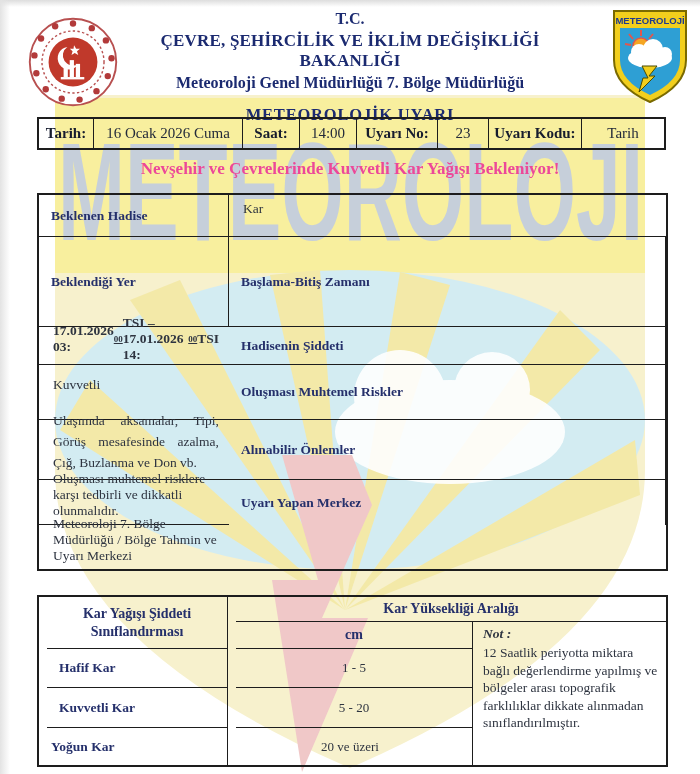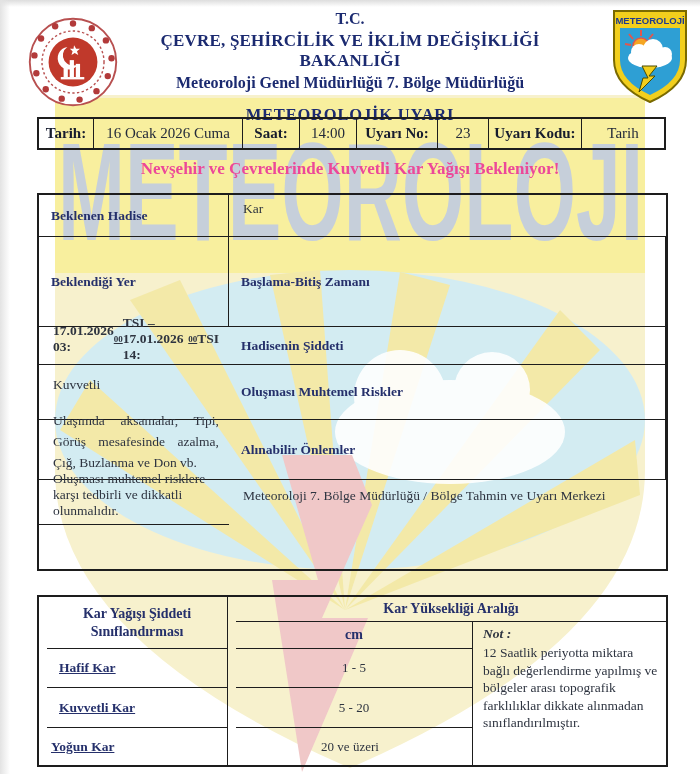--- a/index.html
+++ b/index.html
@@ -62,21 +62,21 @@
   .ctable{
     position:absolute;left:37px;top:595px;width:627px;height:168px;
     border:2px solid #1d1d1d;display:grid;
     grid-template-columns:189px 245px 1fr;
     grid-template-rows:25px 27px 39px 40px 1fr;
   }
   .c-cell{box-sizing:border-box;display:flex;align-items:center;}
   .c-b{border-bottom:1.5px solid #1d1d1d;margin-left:8px;}
   .c-r{border-right:1.5px solid #1d1d1d;}
   .c-head{font-weight:bold;color:#25306b;font-size:14px;justify-content:center;text-align:center;}
-  .c-label{font-weight:bold;color:#25306b;font-size:13.5px;padding-left:12px;text-decoration:underline;}
+  .c-label{font-weight:bold;color:#25306b;font-size:13.5px;padding-left:12px;}
   .c-range{justify-content:center;font-size:13px;color:#2e3440;}
   .corner-cell{grid-column:1;grid-row:1 / 3;line-height:1.25;}
   .span-head{grid-column:2 / 4;grid-row:1;}
   .cm-cell{grid-column:2;grid-row:2;}
   .note-cell{
     grid-column:3;grid-row:2 / 6;align-items:flex-start;flex-direction:column;
     padding:4px 8px 4px 10px;font-size:13.5px;color:#2e3440;
   }
   .note-label{font-weight:bold;font-style:italic;}
   .note-text{line-height:1.3;margin-top:2px;}
@@ -209,20 +209,21 @@
       <div class="cell val">Kuvvetli</div>
 
       <div class="cell lbl">Oluşması Muhtemel Riskler</div>
       <div class="cell val">
         <div class="para">Ulaşımda aksamalar, Tipi, Görüş mesafesinde azalma, Çığ, Buzlanma ve Don vb.</div>
       </div>
 
       <div class="cell lbl">Alınabilir Önlemler</div>
       <div class="cell val">Oluşması muhtemel risklere karşı tedbirli ve dikkatli olunmalıdır.</div>
 
+      <div class="cell lbl last">Uyarı Yapan Merkez</div>
       <div class="cell val last">Meteoroloji 7. Bölge Müdürlüğü  /  Bölge Tahmin ve Uyarı Merkezi</div>
     </div>
 
     <div class="ctable">
       <div class="c-cell c-head c-r c-b corner-cell">Kar Yağışı Şiddeti Sınıflandırması</div>
       <div class="c-cell c-head c-b span-head">Kar Yüksekliği Aralığı</div>
       <div class="c-cell c-head c-r c-b cm-cell">cm</div>
       <div class="c-cell note-cell">
         <div class="note-label">Not :</div>
         <div class="note-text">12 Saatlik periyotta miktara bağlı değerlendirme yapılmış ve bölgeler arası topografik farklılıklar dikkate alınmadan sınıflandırılmıştır.</div>

